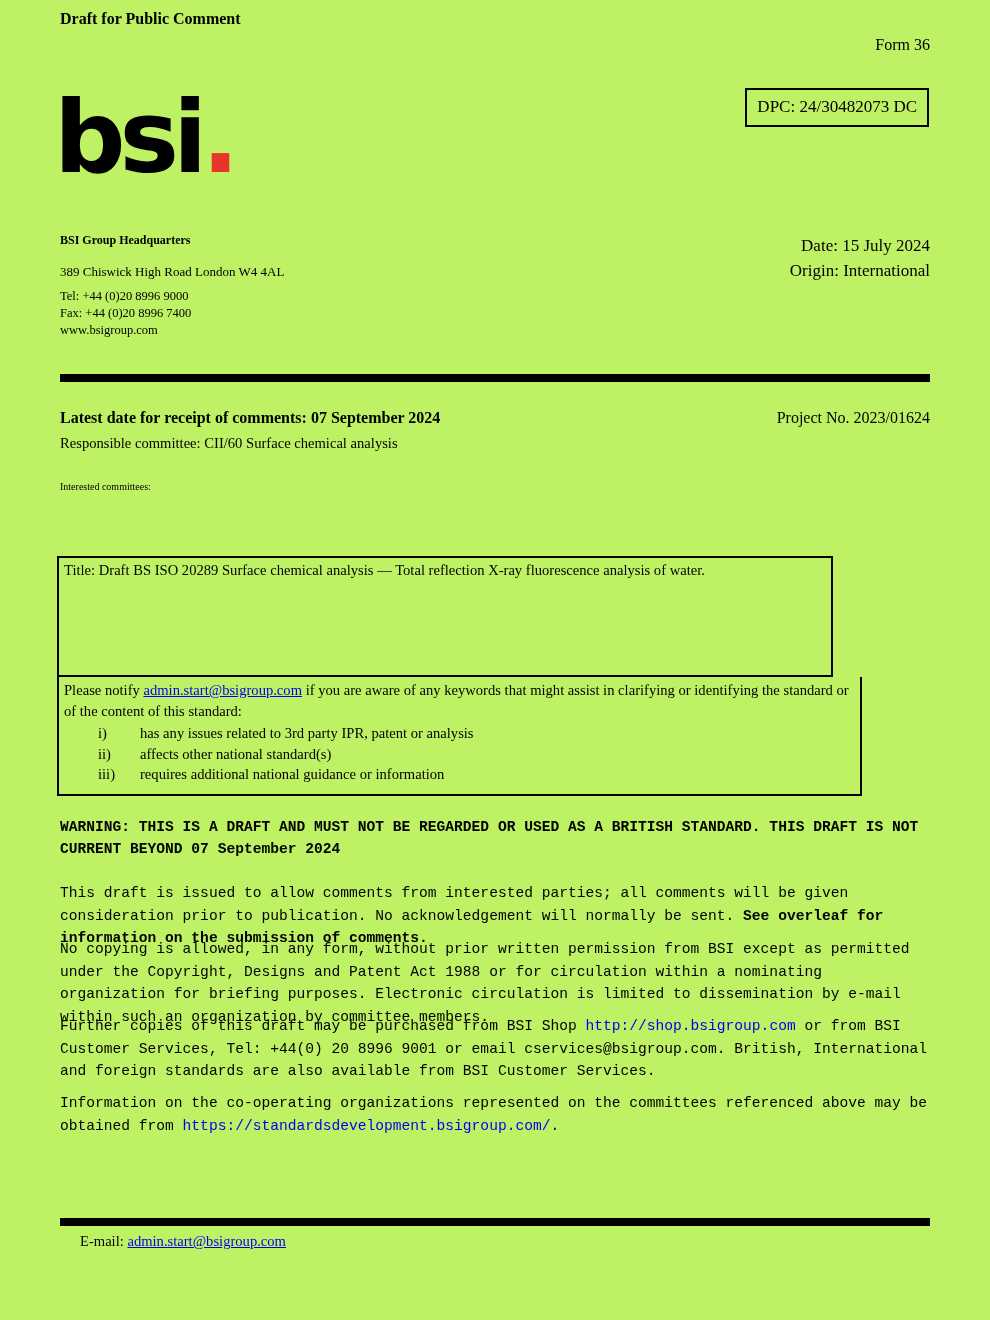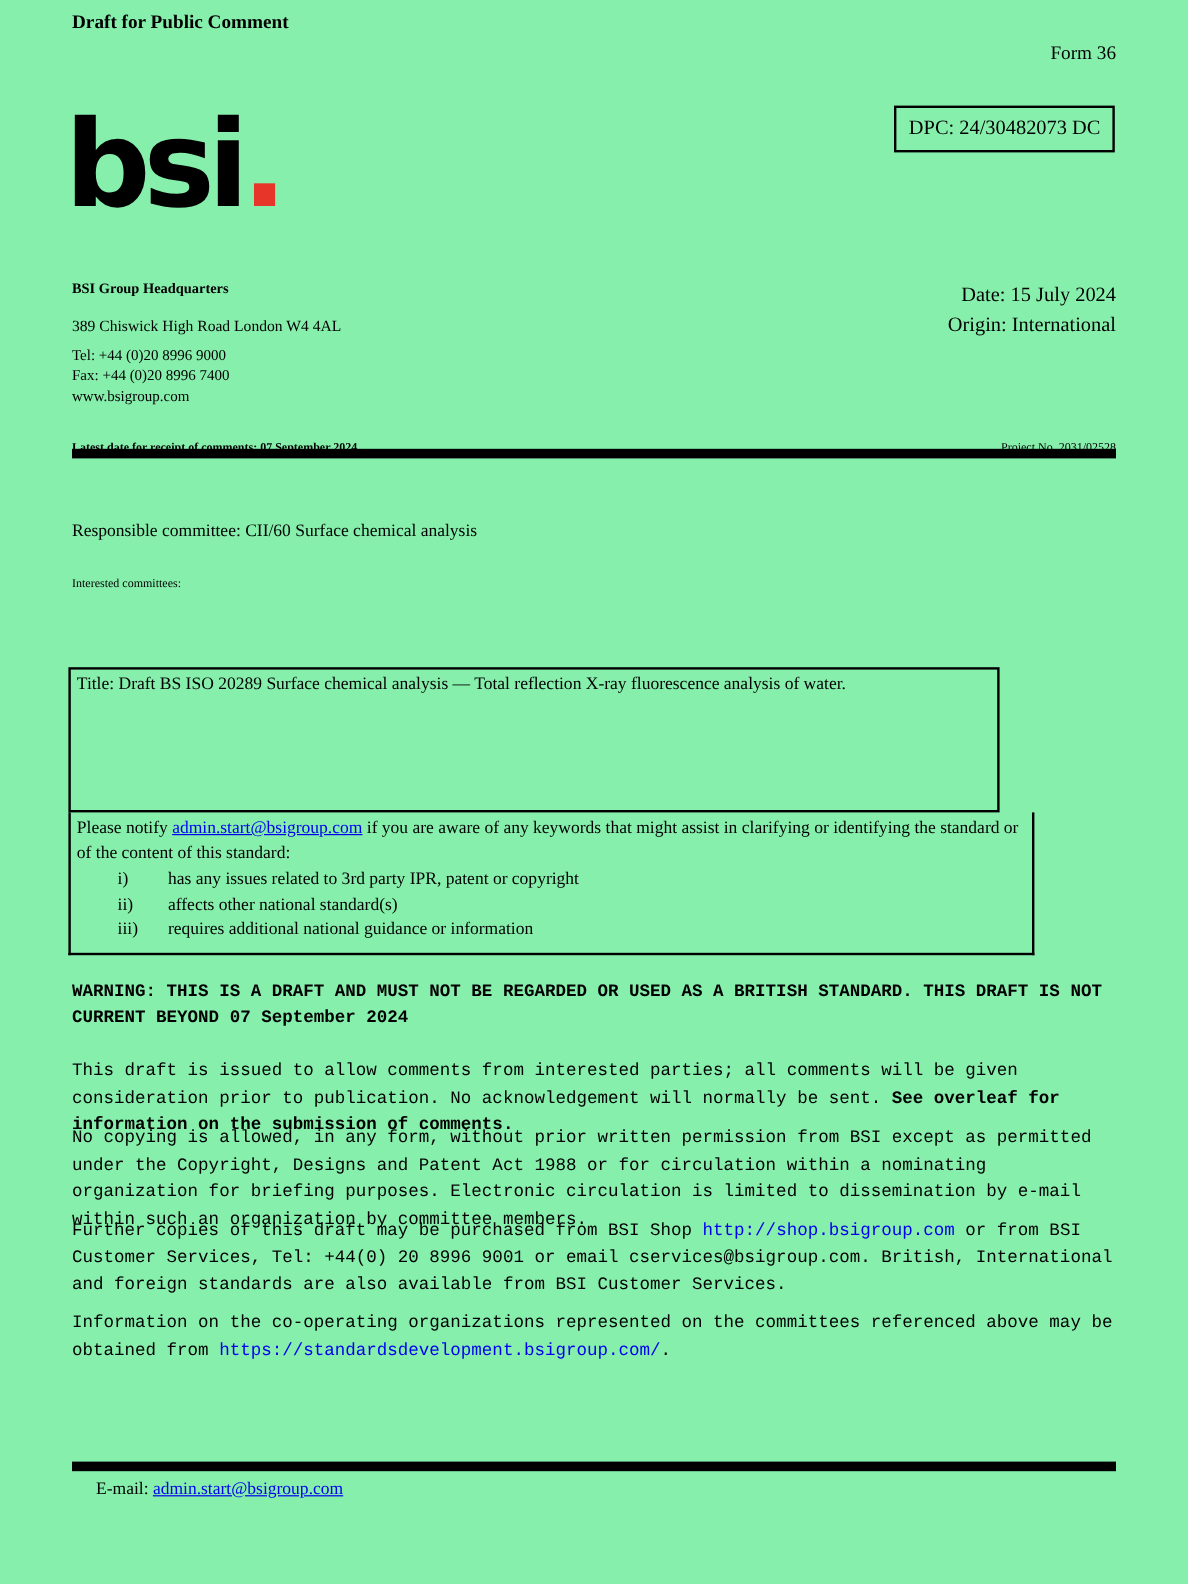--- a/index.html
+++ b/index.html
@@ -1,21 +1,21 @@
 <!DOCTYPE html>
 <html><head>
 <meta charset="utf-8">
 <style>
   * { margin: 0; padding: 0; box-sizing: border-box; }
   html, body { background: #ffffff; }
   .page {
     position: relative;
     width: 990px;
     height: 1320px;
-    background: #86efac;
+    background: #bef264;
     font-family: "Liberation Serif", serif;
     color: #000000;
     overflow: hidden;
   }
   .draft-label {
     position: absolute; left: 60px; top: 10px;
     font-size: 16px; font-weight: bold;
   }
   .form-number {
     position: absolute; right: 60px; top: 36px;
@@ -42,23 +42,23 @@
   .hq-address { font-size: 13px; margin-top: 16px; }
   .hq-lines { font-size: 12.5px; line-height: 17px; margin-top: 8px; }
   .meta-block {
     position: absolute; right: 60px; top: 233px;
     text-align: right; font-size: 17px; line-height: 25px;
   }
   .bar { position: absolute; left: 60px; width: 870px; height: 8px; background: #000; }
   .bar-top { top: 374px; }
   .bar-bottom { top: 1218px; }
   .comments-row {
-    position: absolute; left: 60px; width: 870px; top: 368px;
+    position: absolute; left: 60px; width: 870px; top: 409px;
     display: flex; justify-content: space-between; align-items: baseline;
-    font-size: 10px;
+    font-size: 16px;
   }
   .comments-latest { font-weight: bold; }
   .line-responsible { position: absolute; left: 60px; top: 435px; font-size: 14.6px; }
   .line-interested  { position: absolute; left: 60px; top: 481px; font-size: 10px; }
   .title-box {
     position: absolute; left: 57px; width: 776px; top: 556px; height: 121px;
     border: 2px solid #000;
     padding: 2px 5px; font-size: 14.6px; line-height: 21px;
   }
   .notify-box {
@@ -102,34 +102,34 @@
 
   <div class="meta-block">
     <div>Date: 15 July 2024</div>
     <div>Origin: International</div>
   </div>
 
   <div class="bar bar-top"></div>
 
   <div class="comments-row">
     <span class="comments-latest">Latest date for receipt of comments: 07 September 2024</span>
-    <span>Project No. 2031/02528</span>
+    <span>Project No. 2023/01624</span>
   </div>
 
   <div class="line-responsible">Responsible committee: CII/60 Surface chemical analysis</div>
   <div class="line-interested">Interested committees:</div>
 
   <div class="title-box">Title: Draft BS ISO 20289 Surface chemical analysis — Total reflection X-ray fluorescence analysis of water.</div>
 
   <div class="notify-box">
     <span>Please notify </span><a class="link-underline" style="color: rgb(0, 0, 238);">admin.start@bsigroup.com</a><span> if you are aware of any keywords that might assist in clarifying or identifying the standard or of the content of this standard:</span>
     <div class="notify-list">
       <div class="notify-item">
         <span class="notify-num">i)</span>
-        <span>has any issues related to 3rd party IPR, patent or copyright</span>
+        <span>has any issues related to 3rd party IPR, patent or analysis</span>
       </div>
       <div class="notify-item">
         <span class="notify-num">ii)</span>
         <span>affects other national standard(s)</span>
       </div>
       <div class="notify-item">
         <span class="notify-num">iii)</span>
         <span>requires additional national guidance or information</span>
       </div>
     </div>

